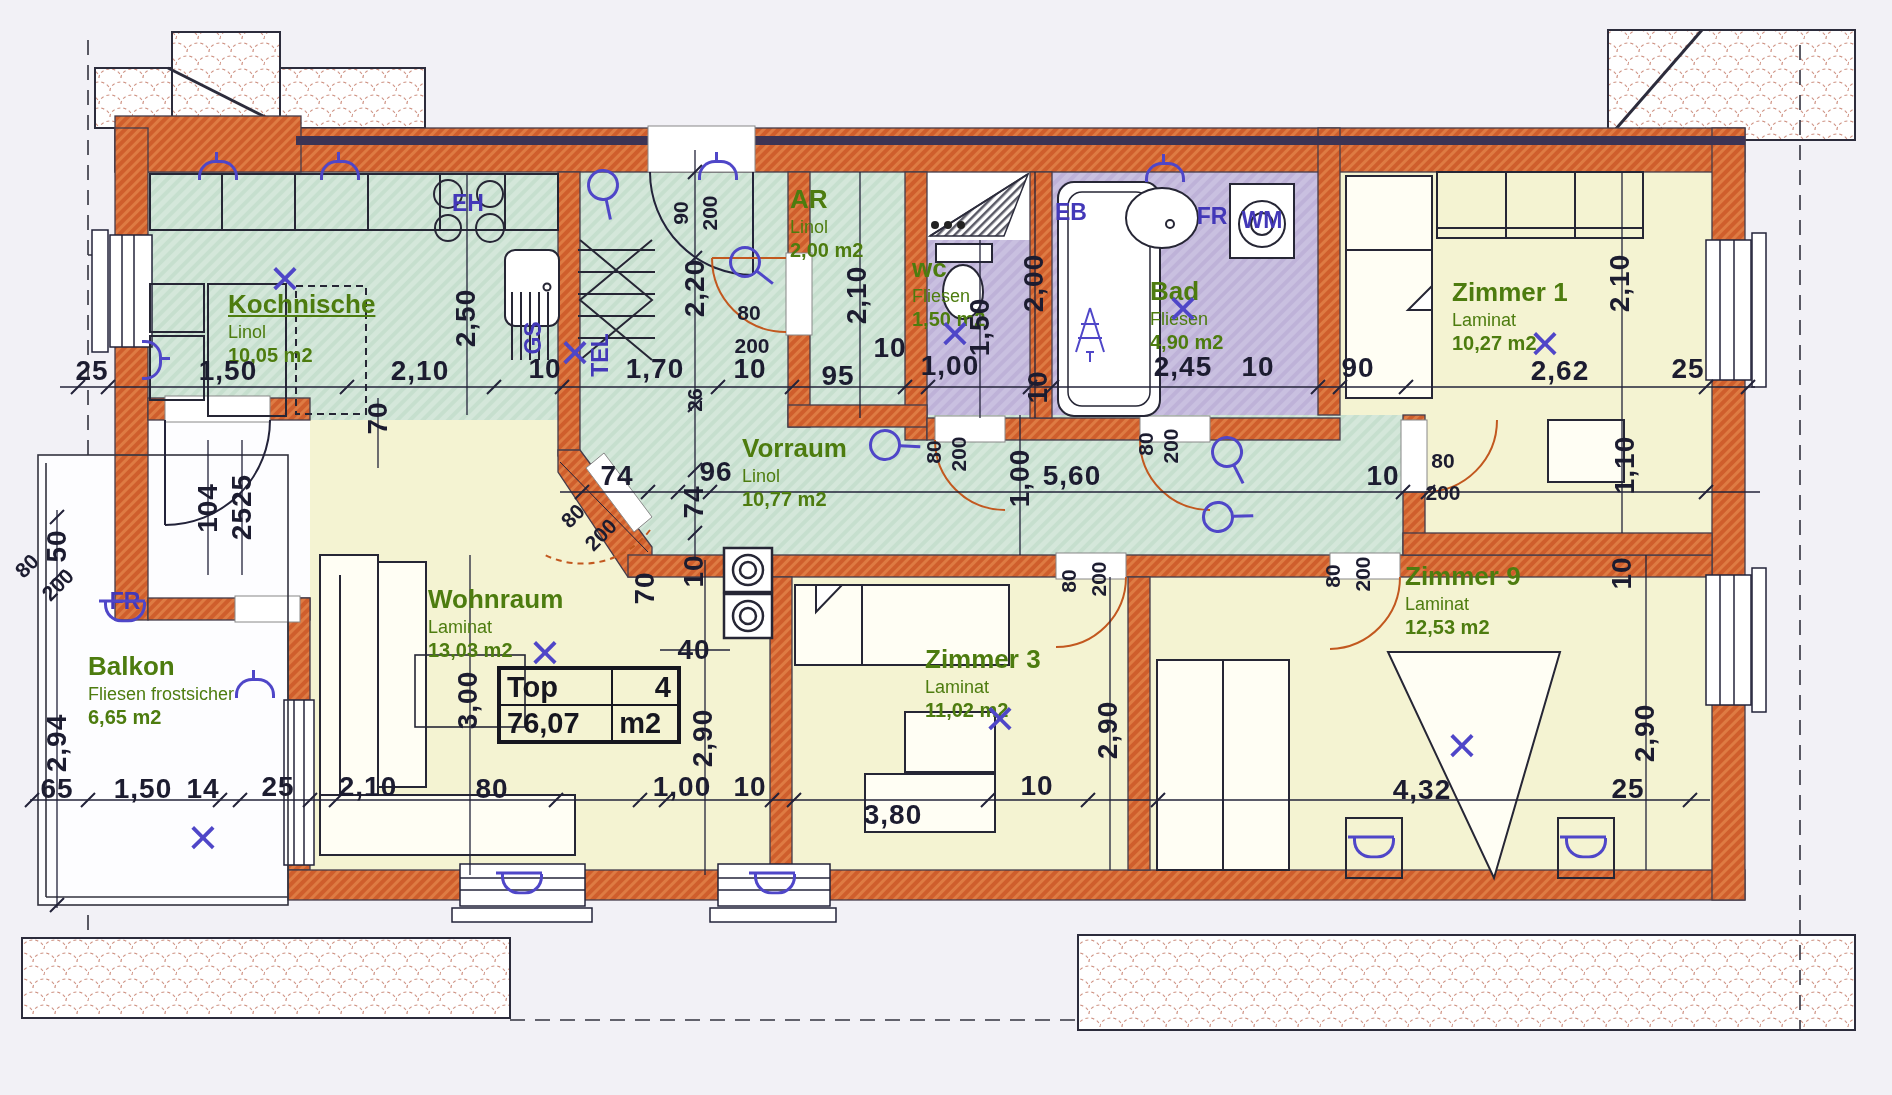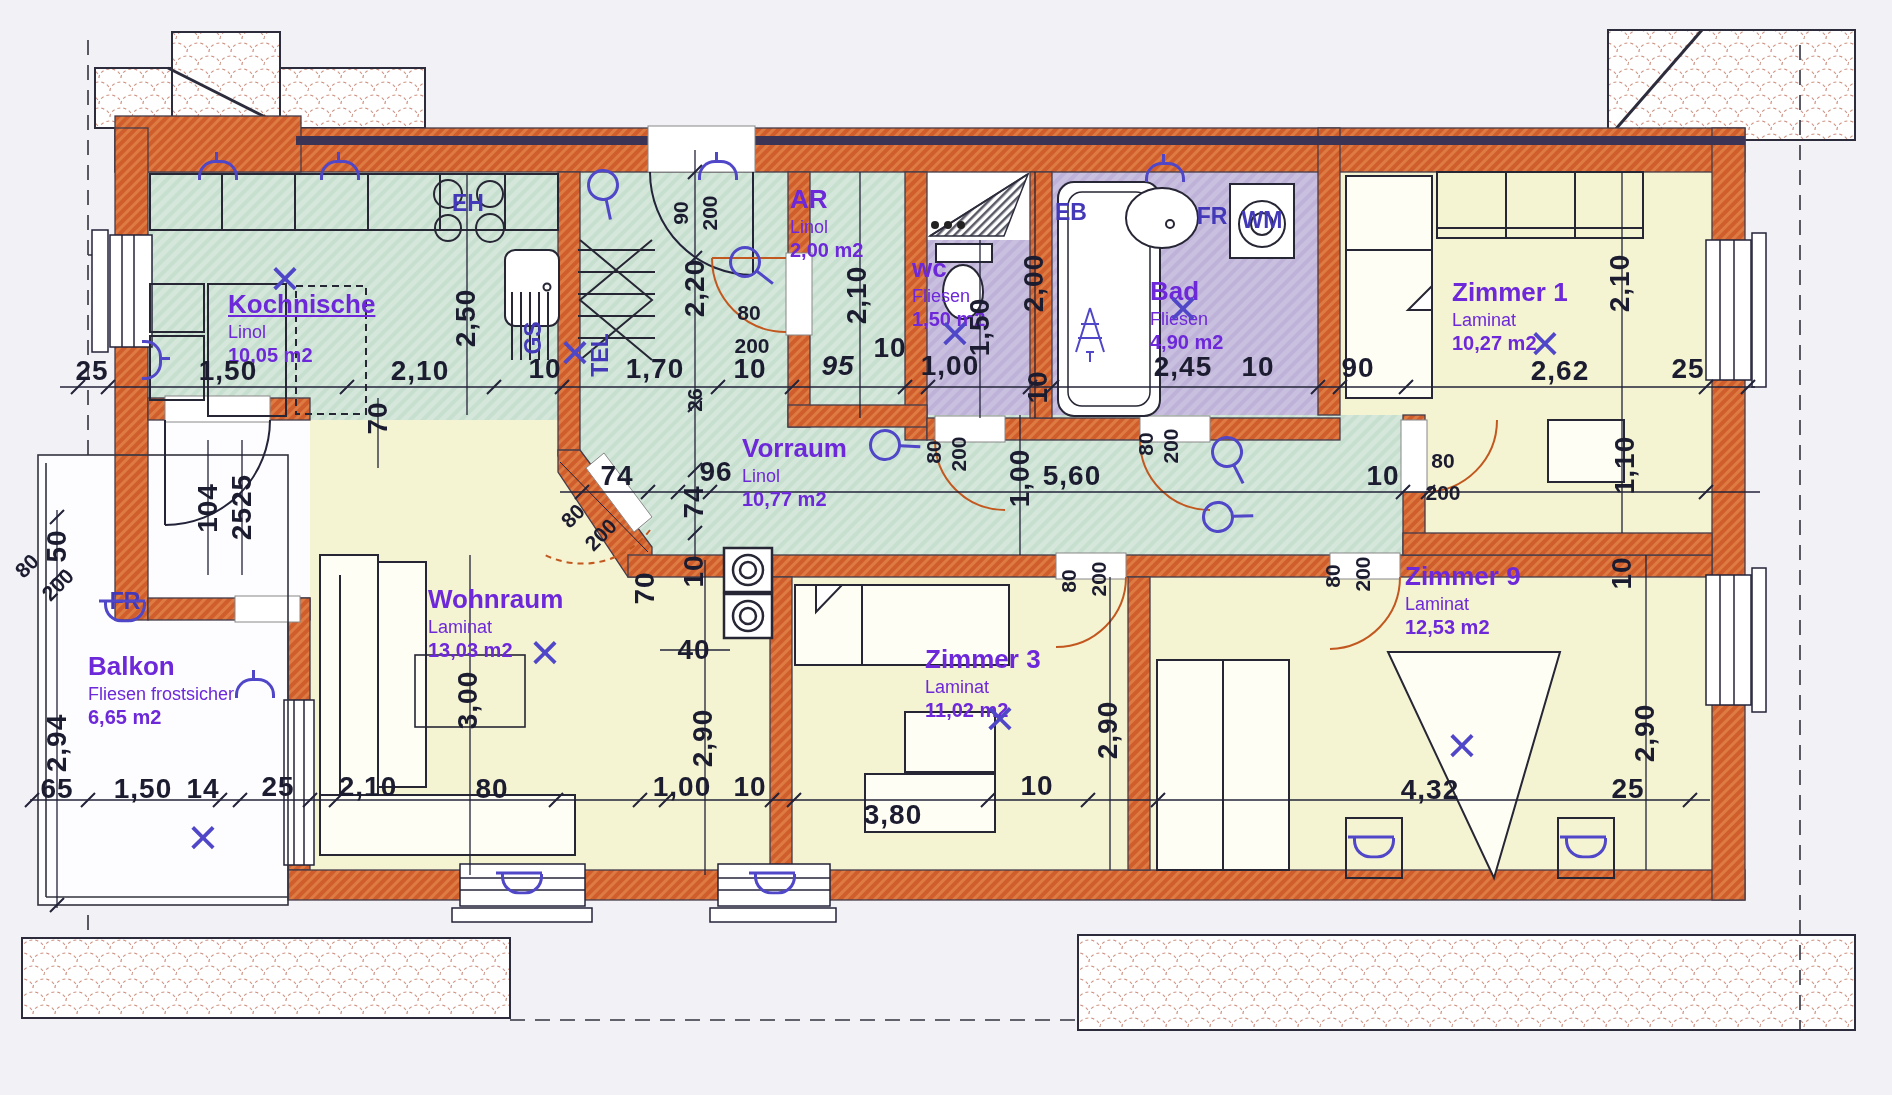--- a/index.html
+++ b/index.html
@@ -4,21 +4,21 @@
 <style>
   html,body{margin:0;padding:0;background:#e9e9ef;}
   #stage{position:relative;width:1892px;height:1095px;overflow:hidden;
          background:#f2f1f6;font-family:"Liberation Sans",sans-serif;}
   #stage svg{position:absolute;left:0;top:0;}
   #overlay{position:absolute;left:0;top:0;width:100%;height:100%;}
   .dim{position:absolute;font-weight:600;font-size:28px;color:#1c1c30;
        white-space:nowrap;letter-spacing:1px;}
   .dim.small{font-size:21px;letter-spacing:0;}
   .fix{position:absolute;font-weight:700;font-size:23px;color:#4338b8;white-space:nowrap;}
-  .room-label{position:absolute;color:#6d28d9;line-height:1.25;white-space:nowrap;}
+  .room-label{position:absolute;color:#4d7c0f;line-height:1.25;white-space:nowrap;}
   .rname{font-weight:700;font-size:26px;}
   .rmat{font-size:18px;font-weight:400;}
   .rarea{font-size:20px;font-weight:700;}
   .sym{position:absolute;}
   .sym-x{font-size:52px;font-weight:400;color:#4f46c8;line-height:0;}
   .sym-switch{width:26px;height:26px;border:3px solid #4f46c8;border-radius:50%;}
   .sym-switch::after{content:"";position:absolute;width:20px;height:3px;background:#4f46c8;
        right:-17px;bottom:-4px;transform:rotate(38deg);}
   .sym-socket{width:34px;height:17px;border:3px solid #4f46c8;border-bottom:none;
        border-radius:17px 17px 0 0;}
@@ -378,28 +378,34 @@
     <div class="rname">Zimmer 9</div>
     <div class="rmat">Laminat</div>
     <div class="rarea">12,53 m2</div>
   </div>
   <div class="room-label" style="left:88px;top:650px">
     <div class="rname">Balkon</div>
     <div class="rmat">Fliesen frostsicher</div>
     <div class="rarea">6,65 m2</div>
   </div>
 
+  <div class="top-box">
+    <div>Top</div>
+    <div class="tb-num">4</div>
+    <div>76,07</div>
+    <div>m2</div>
+  </div>
 
 <span class="dim" style="left: 92px; top: 371px; transform: translate(-50%, -50%) rotate(0deg);">25</span>
       <span class="dim" style="left: 228px; top: 371px; transform: translate(-50%, -50%) rotate(0deg);">1,50</span>
       <span class="dim" style="left: 420px; top: 371px; transform: translate(-50%, -50%) rotate(0deg);">2,10</span>
       <span class="dim" style="left: 545px; top: 369px; transform: translate(-50%, -50%) rotate(0deg);">10</span>
       <span class="dim" style="left: 655px; top: 369px; transform: translate(-50%, -50%) rotate(0deg);">1,70</span>
       <span class="dim" style="left: 750px; top: 369px; transform: translate(-50%, -50%) rotate(0deg);">10</span>
-      <span class="dim" style="left: 838px; top: 366px; transform: translate(-50%, -50%) rotate(0deg); font-style: italic;">95</span>
+      <span class="dim" style="left: 838px; top: 376px; transform: translate(-50%, -50%) rotate(0deg);">95</span>
       <span class="dim" style="left: 890px; top: 348px; transform: translate(-50%, -50%) rotate(0deg);">10</span>
       <span class="dim" style="left: 950px; top: 366px; transform: translate(-50%, -50%) rotate(0deg);">1,00</span>
       <span class="dim" style="left: 1038px; top: 387px; transform: translate(-50%, -50%) rotate(-90deg);">10</span>
       <span class="dim" style="left: 1183px; top: 367px; transform: translate(-50%, -50%) rotate(0deg);">2,45</span>
       <span class="dim" style="left: 1258px; top: 367px; transform: translate(-50%, -50%) rotate(0deg);">10</span>
       <span class="dim" style="left: 1358px; top: 368px; transform: translate(-50%, -50%) rotate(0deg);">90</span>
       <span class="dim" style="left: 1560px; top: 371px; transform: translate(-50%, -50%) rotate(0deg);">2,62</span>
       <span class="dim" style="left: 1688px; top: 369px; transform: translate(-50%, -50%) rotate(0deg);">25</span>
       <span class="dim" style="left: 466px; top: 318px; transform: translate(-50%, -50%) rotate(-90deg);">2,50</span>
       <span class="dim small" style="left: 681px; top: 213px; transform: translate(-50%, -50%) rotate(-90deg);">90</span>
@@ -437,21 +443,21 @@
       <span class="dim" style="left: 208px; top: 508px; transform: translate(-50%, -50%) rotate(-90deg);">104</span>
       <span class="dim" style="left: 242px; top: 507px; transform: translate(-50%, -50%) rotate(-90deg);">2525</span>
       <span class="dim" style="left: 468px; top: 700px; transform: translate(-50%, -50%) rotate(-90deg);">3,00</span>
       <span class="dim" style="left: 378px; top: 418px; transform: translate(-50%, -50%) rotate(-90deg);">70</span>
       <span class="dim" style="left: 645px; top: 588px; transform: translate(-50%, -50%) rotate(-90deg);">70</span>
       <span class="dim" style="left: 694px; top: 571px; transform: translate(-50%, -50%) rotate(-90deg);">10</span>
       <span class="dim" style="left: 694px; top: 650px; transform: translate(-50%, -50%) rotate(0deg); text-align: center;">40</span>
       <span class="dim" style="left: 703px; top: 738px; transform: translate(-50%, -50%) rotate(-90deg);">2,90</span>
       <span class="dim" style="left: 1108px; top: 730px; transform: translate(-50%, -50%) rotate(-90deg);">2,90</span>
       <span class="dim" style="left: 1645px; top: 733px; transform: translate(-50%, -50%) rotate(-90deg);">2,90</span>
-      <span class="dim" style="left: 1422px; top: 790px; transform: translate(-50%, -50%) rotate(0deg); margin-left: 8px;">4,32</span>
+      <span class="dim" style="left: 1422px; top: 790px; transform: translate(-50%, -50%) rotate(0deg);">4,32</span>
       <span class="dim" style="left: 1628px; top: 789px; transform: translate(-50%, -50%) rotate(0deg);">25</span>
       <span class="dim" style="left: 57px; top: 546px; transform: translate(-50%, -50%) rotate(-90deg);">50</span>
       <span class="dim" style="left: 57px; top: 743px; transform: translate(-50%, -50%) rotate(-90deg);">2,94</span>
       <span class="dim" style="left: 57px; top: 789px; transform: translate(-50%, -50%) rotate(0deg);">65</span>
       <span class="dim" style="left: 143px; top: 789px; transform: translate(-50%, -50%) rotate(0deg);">1,50</span>
       <span class="dim" style="left: 203px; top: 789px; transform: translate(-50%, -50%) rotate(0deg);">14</span>
       <span class="dim" style="left: 278px; top: 787px; transform: translate(-50%, -50%) rotate(0deg);">25</span>
       <span class="dim" style="left: 368px; top: 787px; transform: translate(-50%, -50%) rotate(0deg);">2,10</span>
       <span class="dim" style="left: 492px; top: 789px; transform: translate(-50%, -50%) rotate(0deg);">80</span>
       <span class="dim" style="left: 682px; top: 787px; transform: translate(-50%, -50%) rotate(0deg);">1,00</span>

